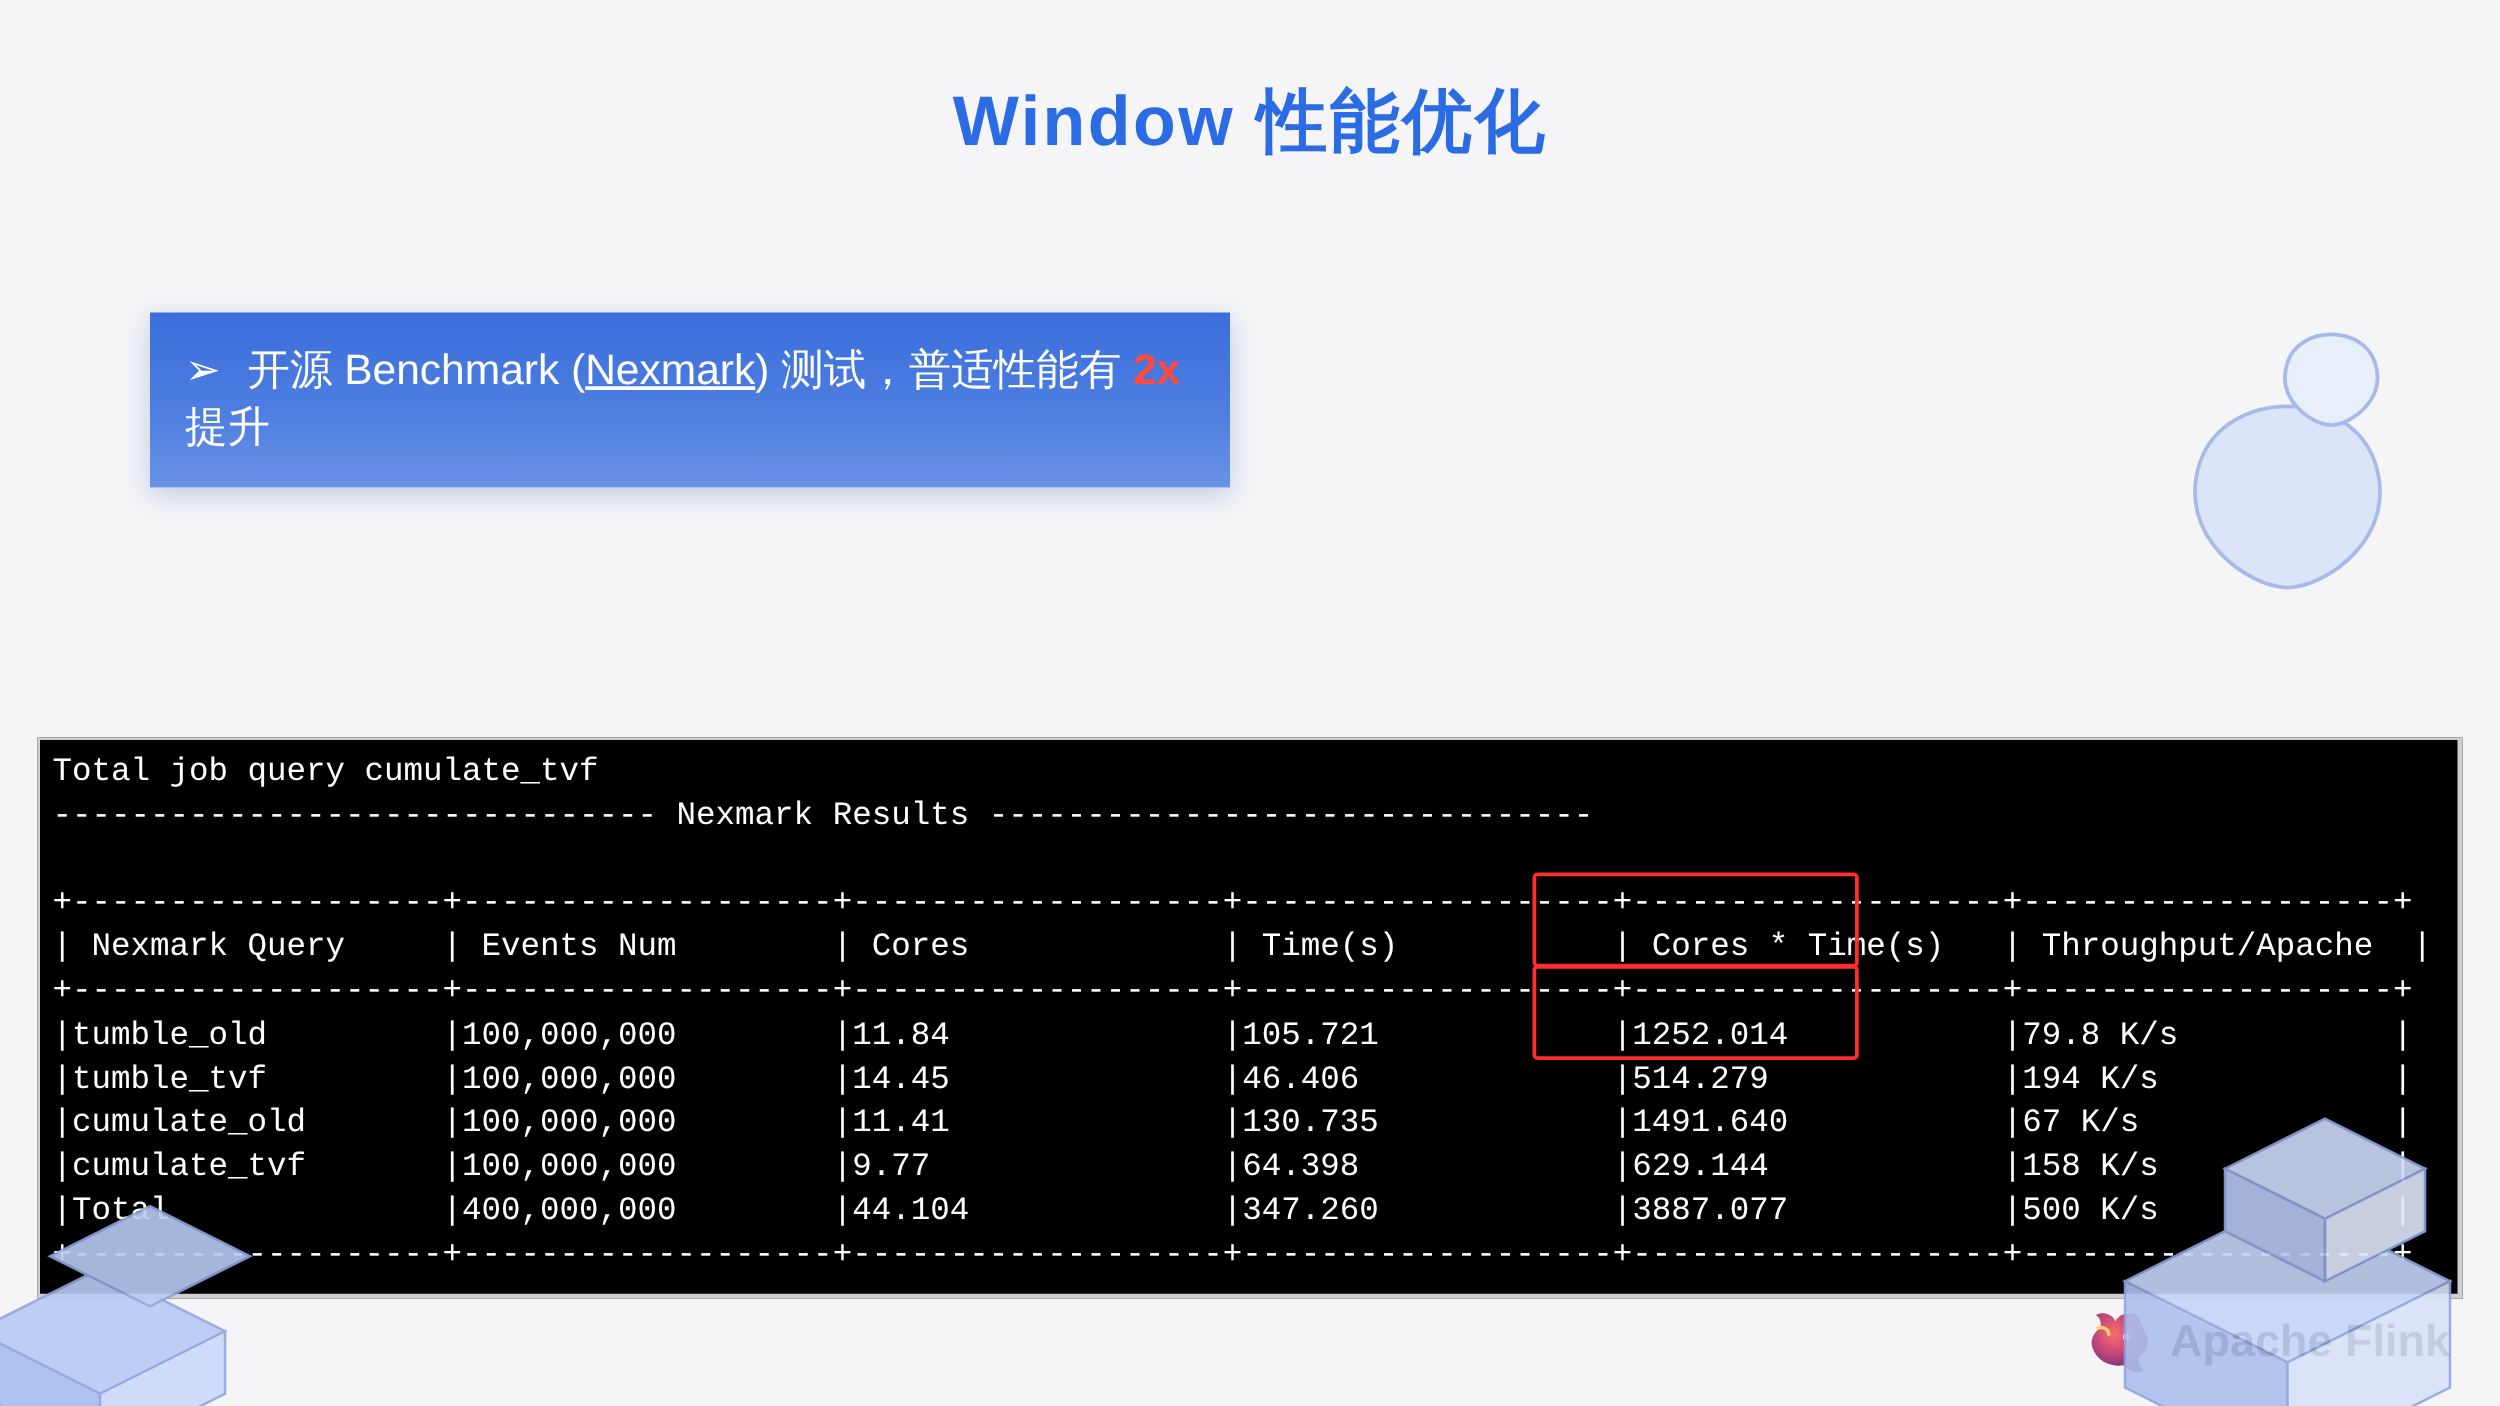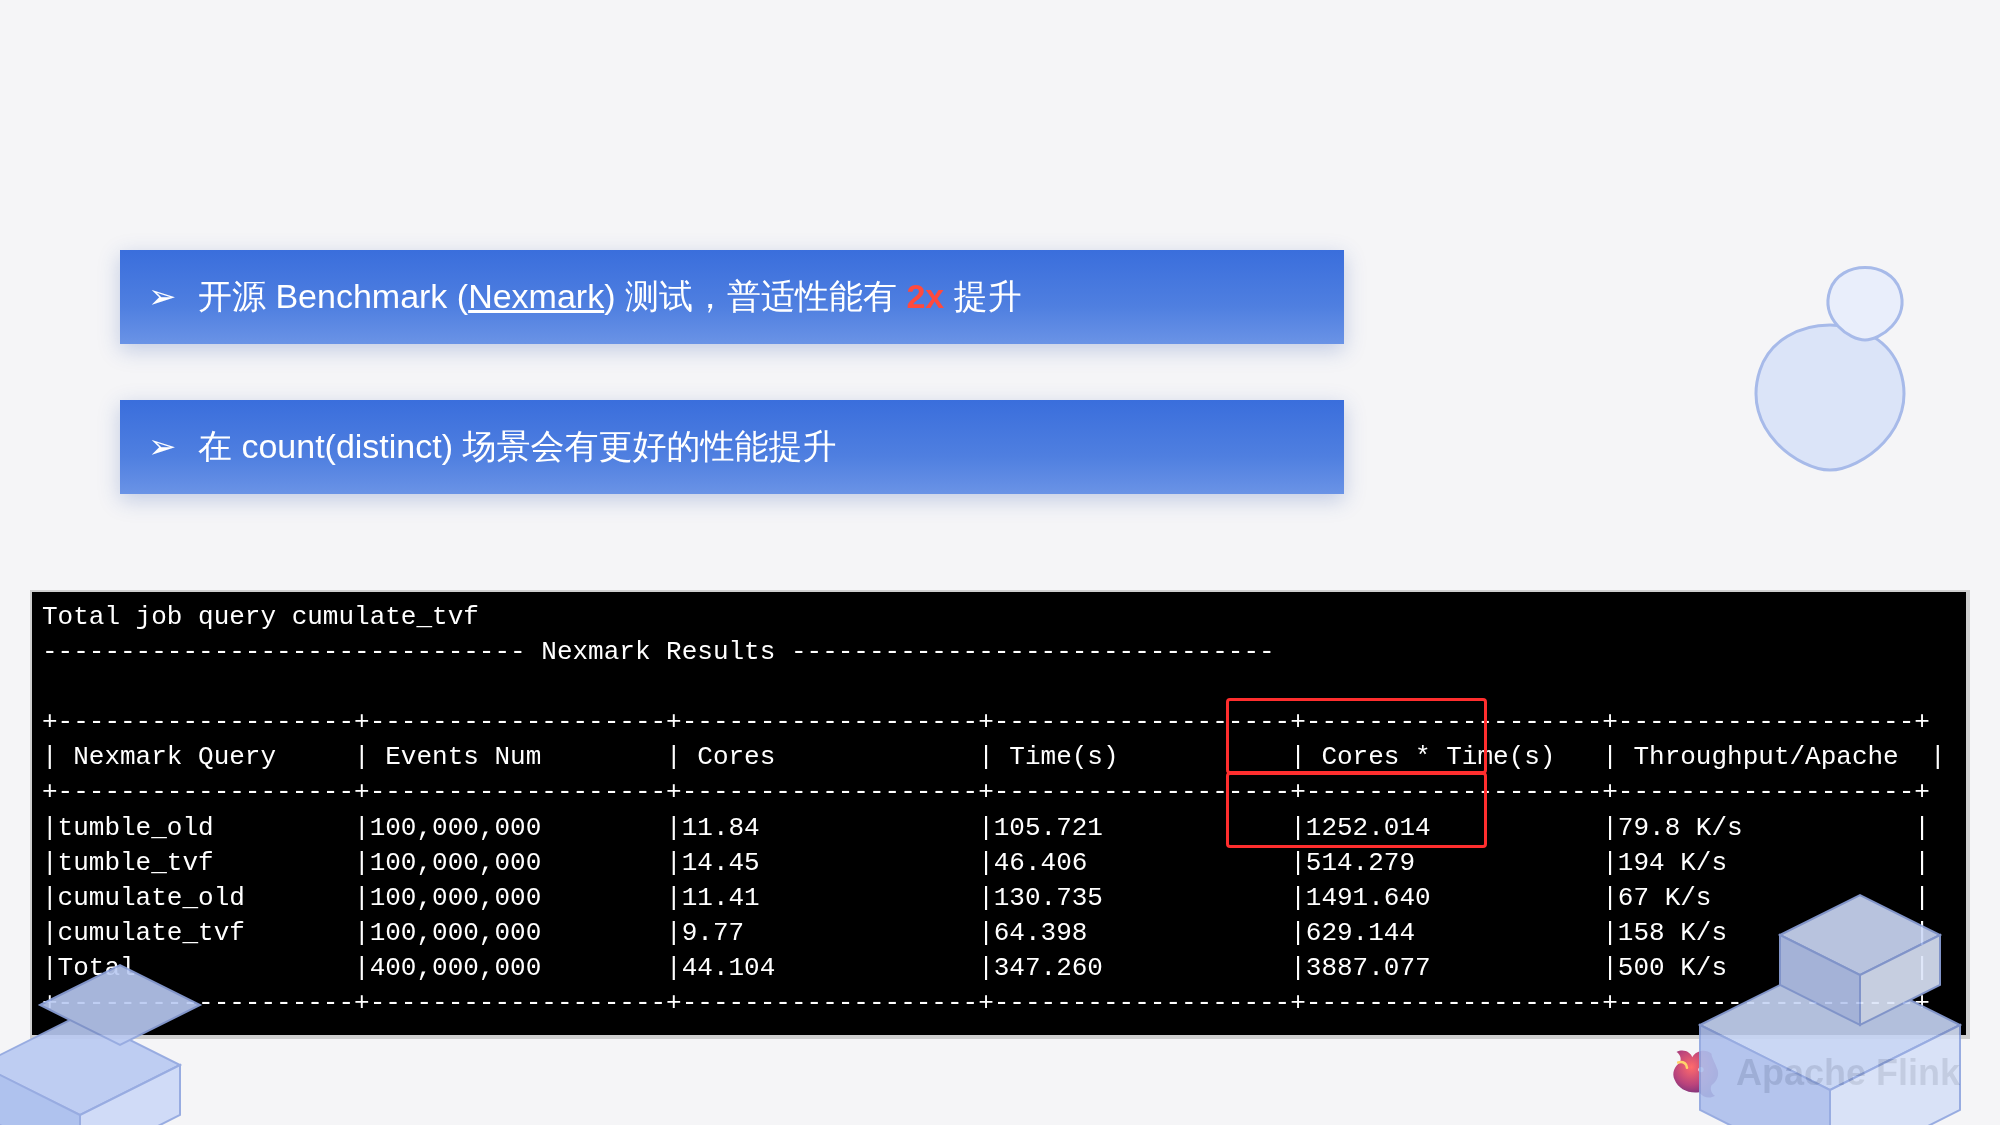--- a/index.html
+++ b/index.html
@@ -1,18 +1,18 @@
 <!DOCTYPE html>
 <html><head>
 <meta charset="utf-8">
 <style>
   html,body{margin:0;padding:0;width:2000px;height:1125px;background:#f5f5f7;font-family:"Microsoft YaHei","PingFang SC","Helvetica Neue",Arial,sans-serif;overflow:hidden;position:relative}
   .slide{position:relative;width:2000px;height:1125px}
   .title{position:absolute;left:0;right:0;top:60px;text-align:center;font-size:56px;font-weight:700;color:#2b6be4;letter-spacing:2px}
-  .bullet{position:absolute;left:120px;width:1224px;padding:24px 28px;box-sizing:border-box;color:#fff;font-size:34px;line-height:1.35;background:linear-gradient(180deg,#3a6edc 0%,#4f7fe0 60%,#6a93e6 100%);box-shadow:0 6px 20px rgba(40,80,170,.25)}
+  .bullet{position:absolute;left:120px;width:864px;padding:24px 28px;box-sizing:border-box;color:#fff;font-size:34px;line-height:1.35;background:linear-gradient(180deg,#3a6edc 0%,#4f7fe0 60%,#6a93e6 100%);box-shadow:0 6px 20px rgba(40,80,170,.25)}
   .bullet .arrow{display:inline-block;margin-right:12px;color:#fff}
   .bullet .u{ text-decoration:underline }
   .bullet .hl{color:#ff4a3d;font-weight:700}
   #b1{top:250px}
   #b2{top:400px}
   .term{position:absolute;left:30px;top:590px;width:1940px;box-sizing:border-box;background:#000;color:#fff;border:2px solid #cfcfcf;border-right-width:4px;border-bottom-width:4px;font-family:"Menlo","Consolas","Courier New",monospace;font-size:26px;line-height:1.35;white-space:pre;padding:8px 10px 14px}
   .hlbox{position:absolute;border:3px solid #ff2e2e;border-radius:4px;pointer-events:none}
   #hl1{left:1226px;top:698px;width:255px;height:70px}
   #hl2{left:1226px;top:772px;width:255px;height:70px}
   .logo{position:absolute;right:40px;bottom:24px;display:flex;align-items:center;gap:14px}
@@ -24,30 +24,27 @@
   .deco svg{display:block}
   #decoBL{left:-60px;bottom:-40px;width:360px;height:300px}
   #decoTR{right:-40px;top:250px;width:340px;height:340px}
   #decoBR{right:-60px;bottom:-60px;width:460px;height:420px}
 </style>
 </head>
 <body>
 
 <div class="slide">
 
+  <div class="title">Window 性能优化</div>
 
   <div id="b1" class="bullet">
     <span class="arrow">➢</span>
     <span>开源 Benchmark (</span><span class="u">Nexmark</span><span>) 测试，普适性能有 </span><span class="hl">2x</span><span> 提升</span>
   </div>
 
-  <div id="b2" class="bullet">
-    <span class="arrow">➢</span>
-    <span>在 count(distinct) 场景会有更好的性能提升</span>
-  </div>
 
   <div class="term"><span>Total job query cumulate_tvf</span>
 <span>------------------------------- Nexmark Results -------------------------------</span>
 
 <span>+-------------------+-------------------+-------------------+-------------------+-------------------+-------------------+</span>
 <span>| Nexmark Query     | Events Num        | Cores             | Time(s)           | Cores * Time(s)   | Throughput/Apache  |</span>
 <span>+-------------------+-------------------+-------------------+-------------------+-------------------+-------------------+</span>
 <span>|tumble_old         |100,000,000        |11.84              |105.721            |1252.014           |79.8 K/s           |</span>
 <span>|tumble_tvf         |100,000,000        |14.45              |46.406             |514.279            |194 K/s            |</span>
 <span>|cumulate_old       |100,000,000        |11.41              |130.735            |1491.640           |67 K/s             |</span>

